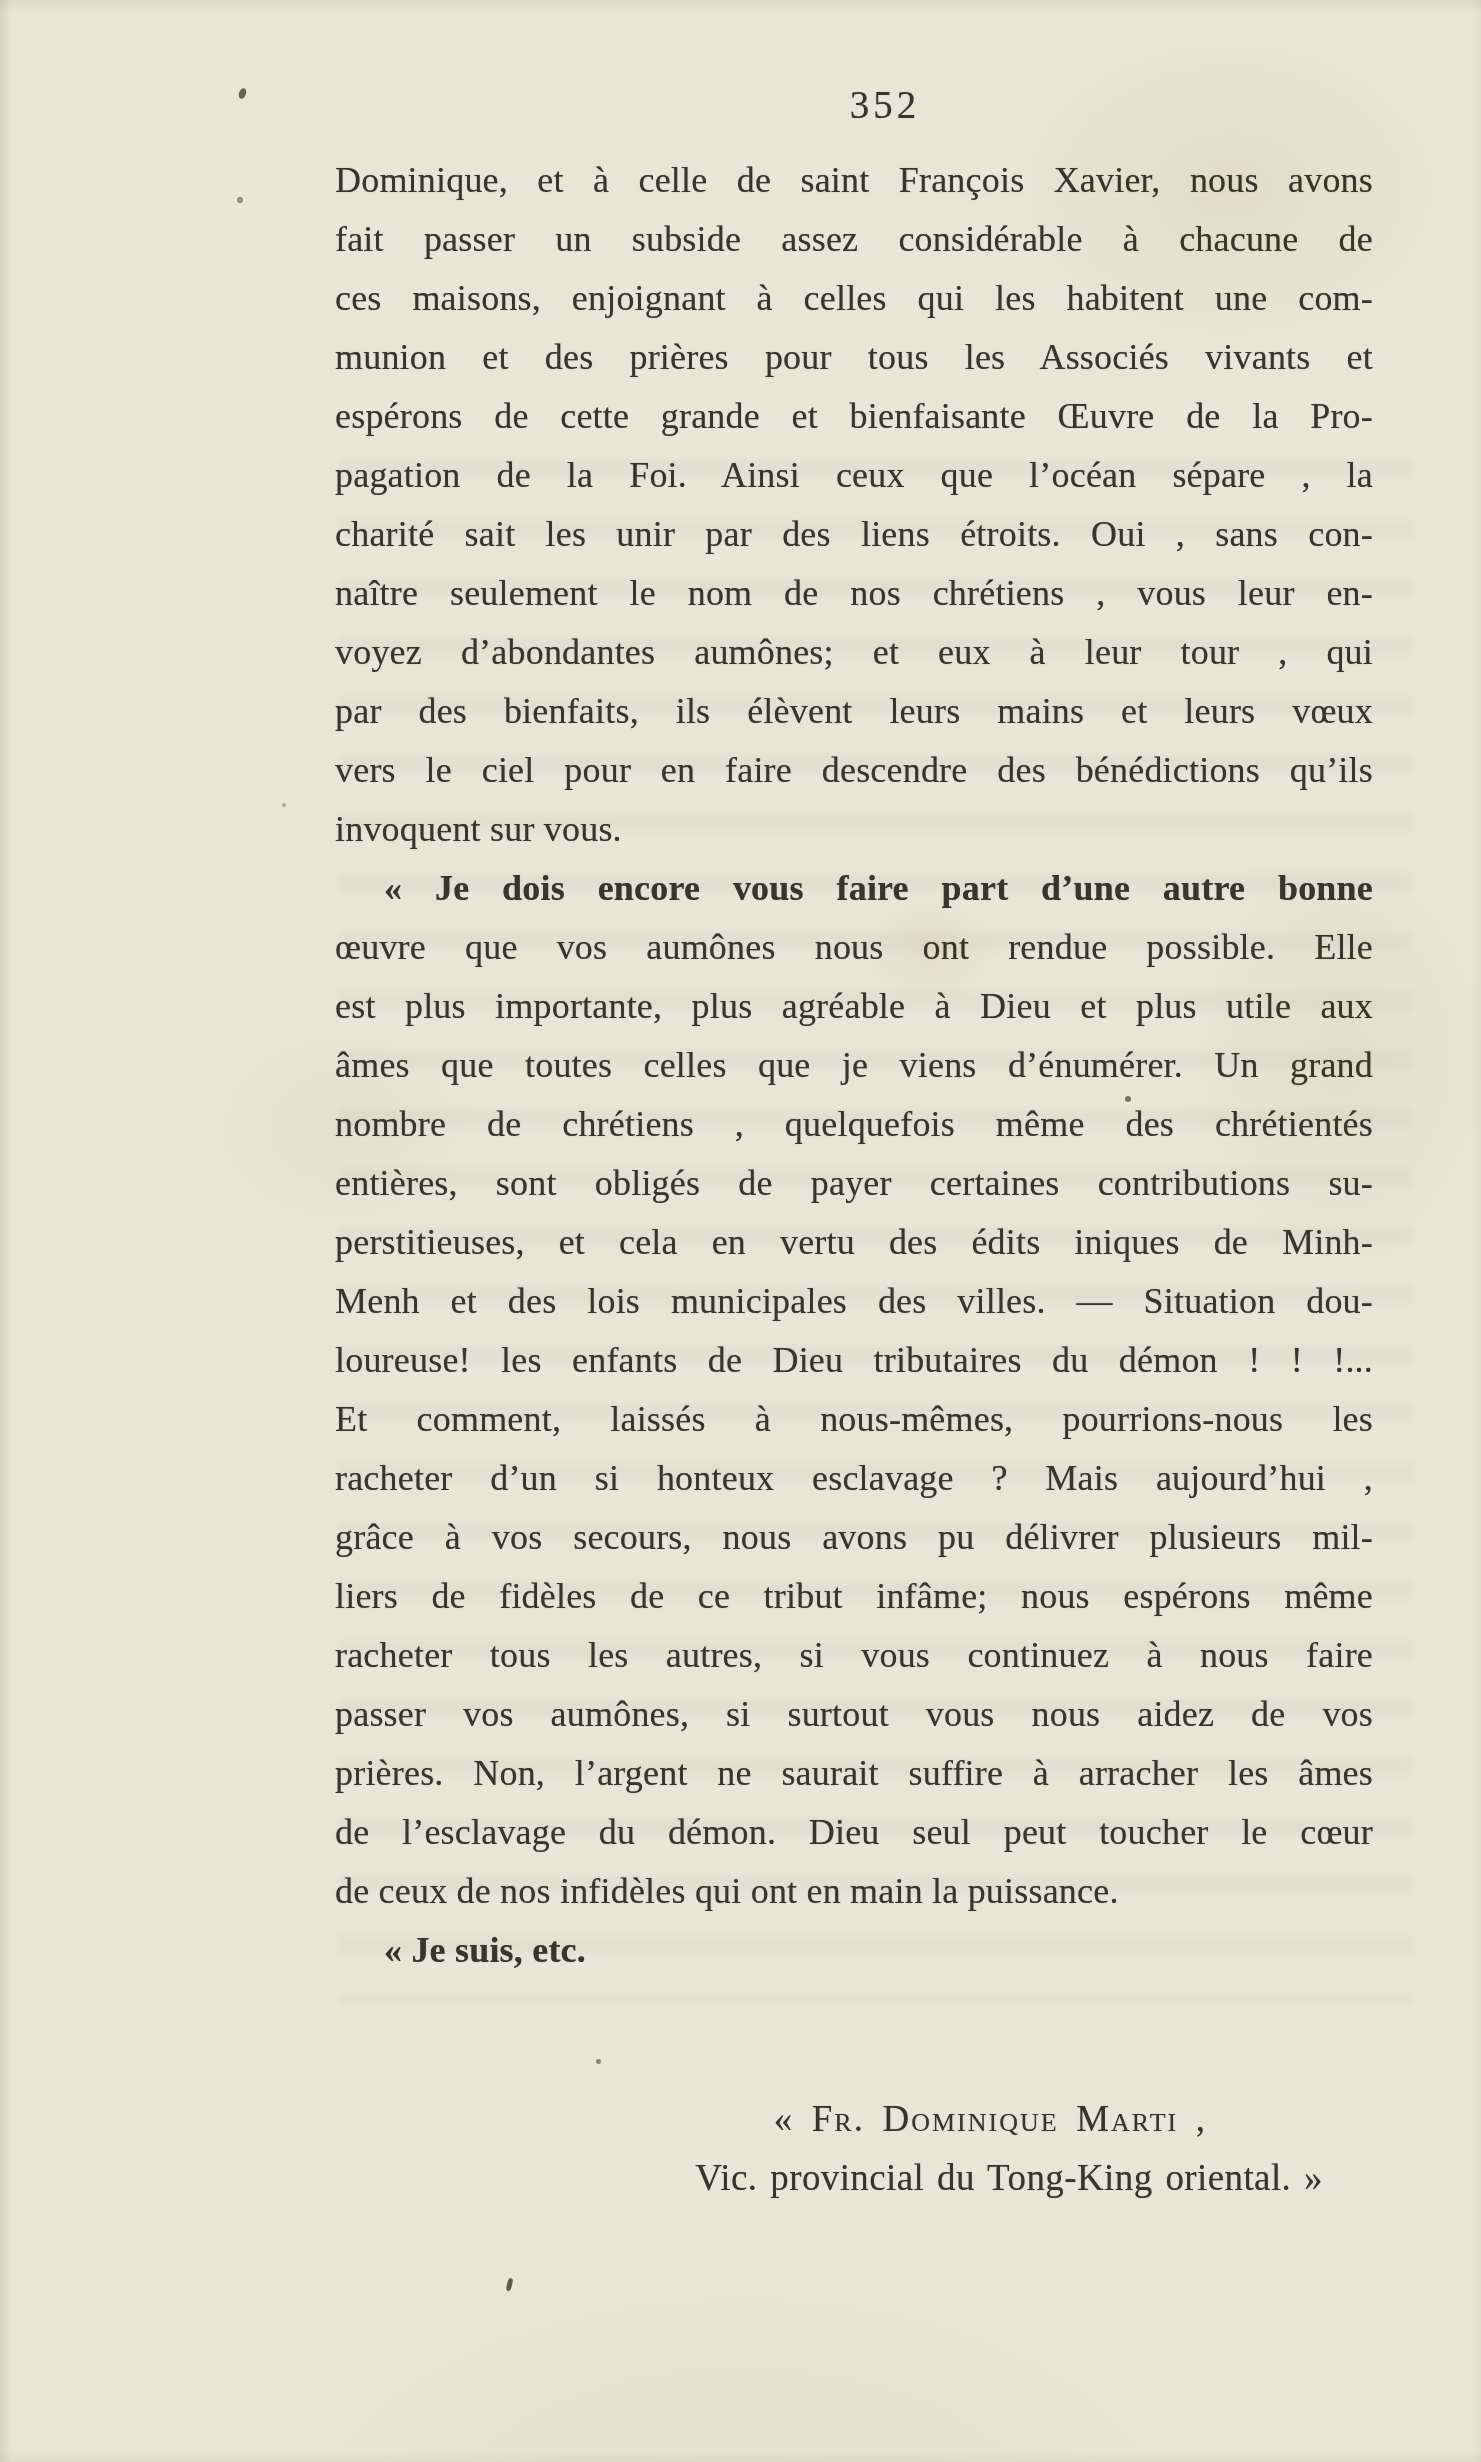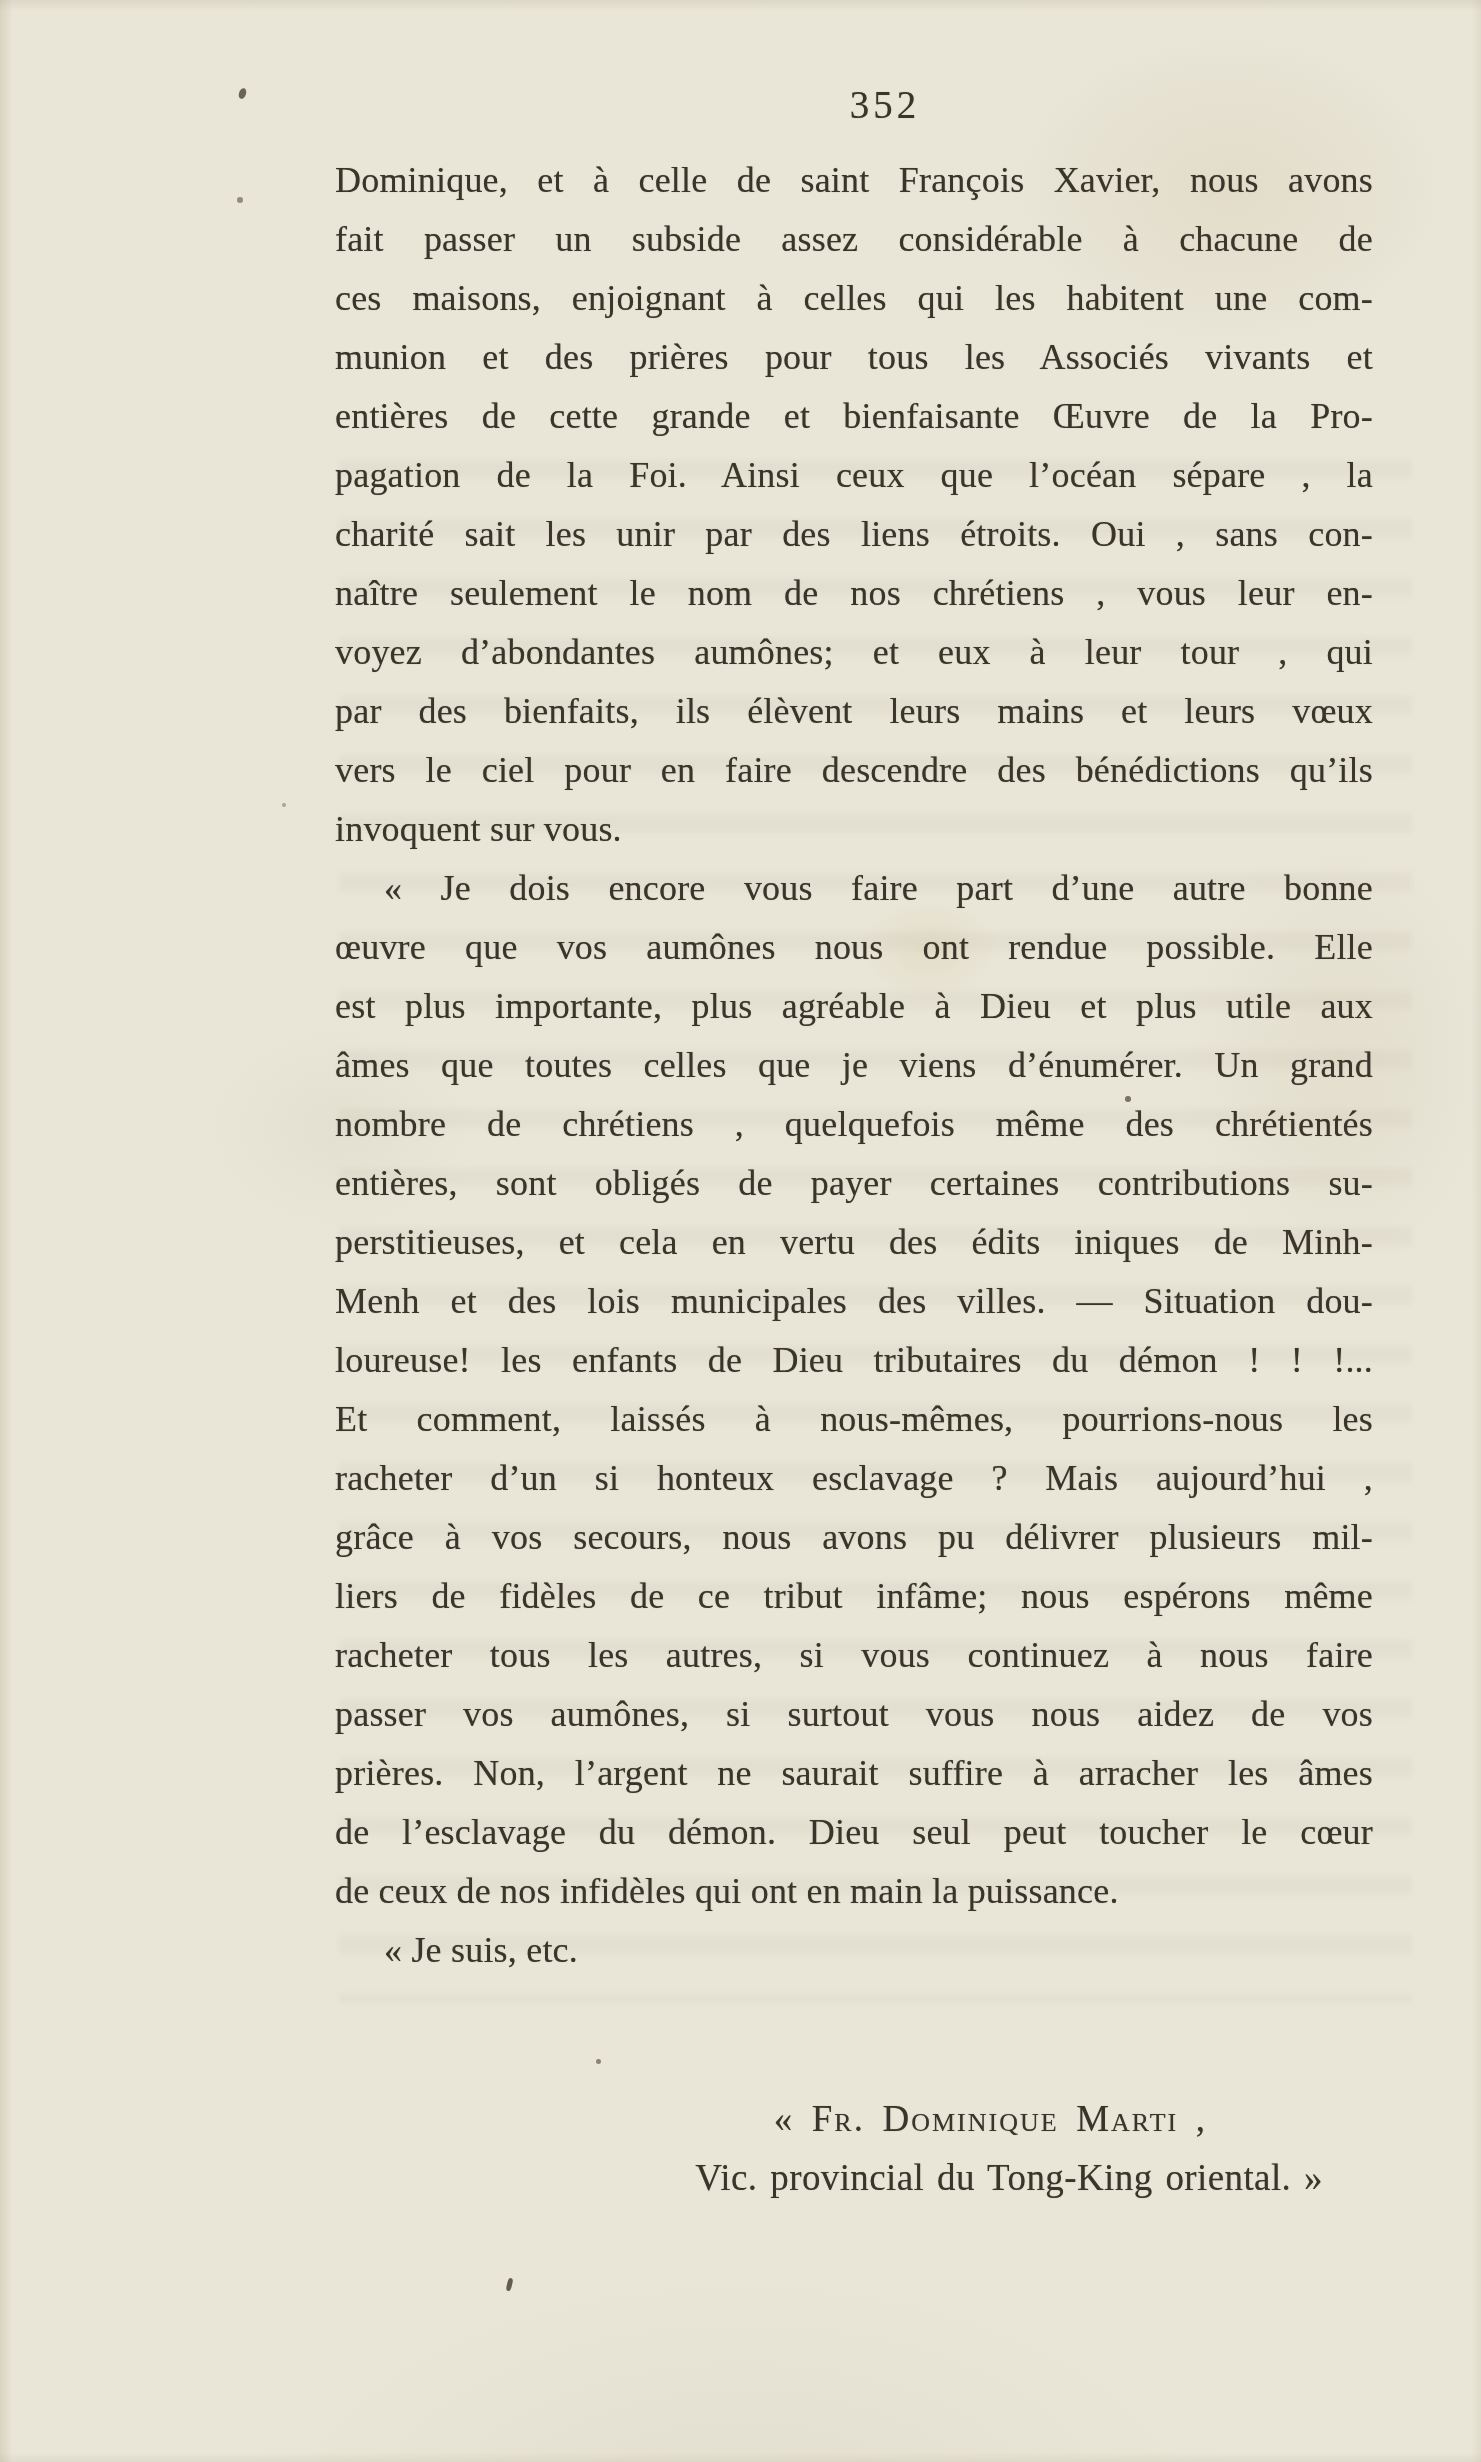--- a/index.html
+++ b/index.html
@@ -54,21 +54,21 @@
     font-size:36px;
     text-shadow:0 0 0.8px rgba(58,53,43,.5);
   }
   .line{
     height:59px;line-height:59px;
     text-align:justify;text-align-last:justify;
     letter-spacing:0.2px;
     white-space:nowrap;
   }
   .line.end{text-align-last:left;}
-  .line.ind{text-indent:49px;}
+  .line.ind{text-indent:49px;font-weight:bold;}
   .line:nth-child(32){margin-top:17.4px;}
   .sig-name{
     margin-top:14px;height:59px;line-height:59px;
     text-align:right;padding-right:166px;
     font-variant:small-caps;letter-spacing:2px;word-spacing:6.3px;
     text-shadow:0 0 0.8px rgba(58,53,43,.5);
     font-size:37px;
   }
   .sig-title{
     height:59px;line-height:59px;
@@ -92,21 +92,21 @@
   <div class="speck s6"></div>
 
   <div class="pagenum">352</div>
 
   <div class="textblock">
 
   <div class="line">Dominique, et à celle de saint François Xavier, nous avons</div>
       <div class="line">fait passer un subside assez considérable à chacune de</div>
       <div class="line">ces maisons, enjoignant à celles qui les habitent une com-</div>
       <div class="line">munion et des prières pour tous les Associés vivants et</div>
-      <div class="line">entières de cette grande et bienfaisante Œuvre de la Pro-</div>
+      <div class="line">espérons de cette grande et bienfaisante Œuvre de la Pro-</div>
       <div class="line">pagation de la Foi. Ainsi ceux que l’océan sépare , la</div>
       <div class="line">charité sait les unir par des liens étroits. Oui , sans con-</div>
       <div class="line">naître seulement le nom de nos chrétiens , vous leur en-</div>
       <div class="line">voyez d’abondantes aumônes; et eux à leur tour , qui</div>
       <div class="line">par des bienfaits, ils élèvent leurs mains et leurs vœux</div>
       <div class="line">vers le ciel pour en faire descendre des bénédictions qu’ils</div>
       <div class="line end">invoquent sur vous.</div>
       <div class="line ind">« Je dois encore vous faire part d’une autre bonne</div>
       <div class="line">œuvre que vos aumônes nous ont rendue possible. Elle</div>
       <div class="line">est plus importante, plus agréable à Dieu et plus utile aux</div>

